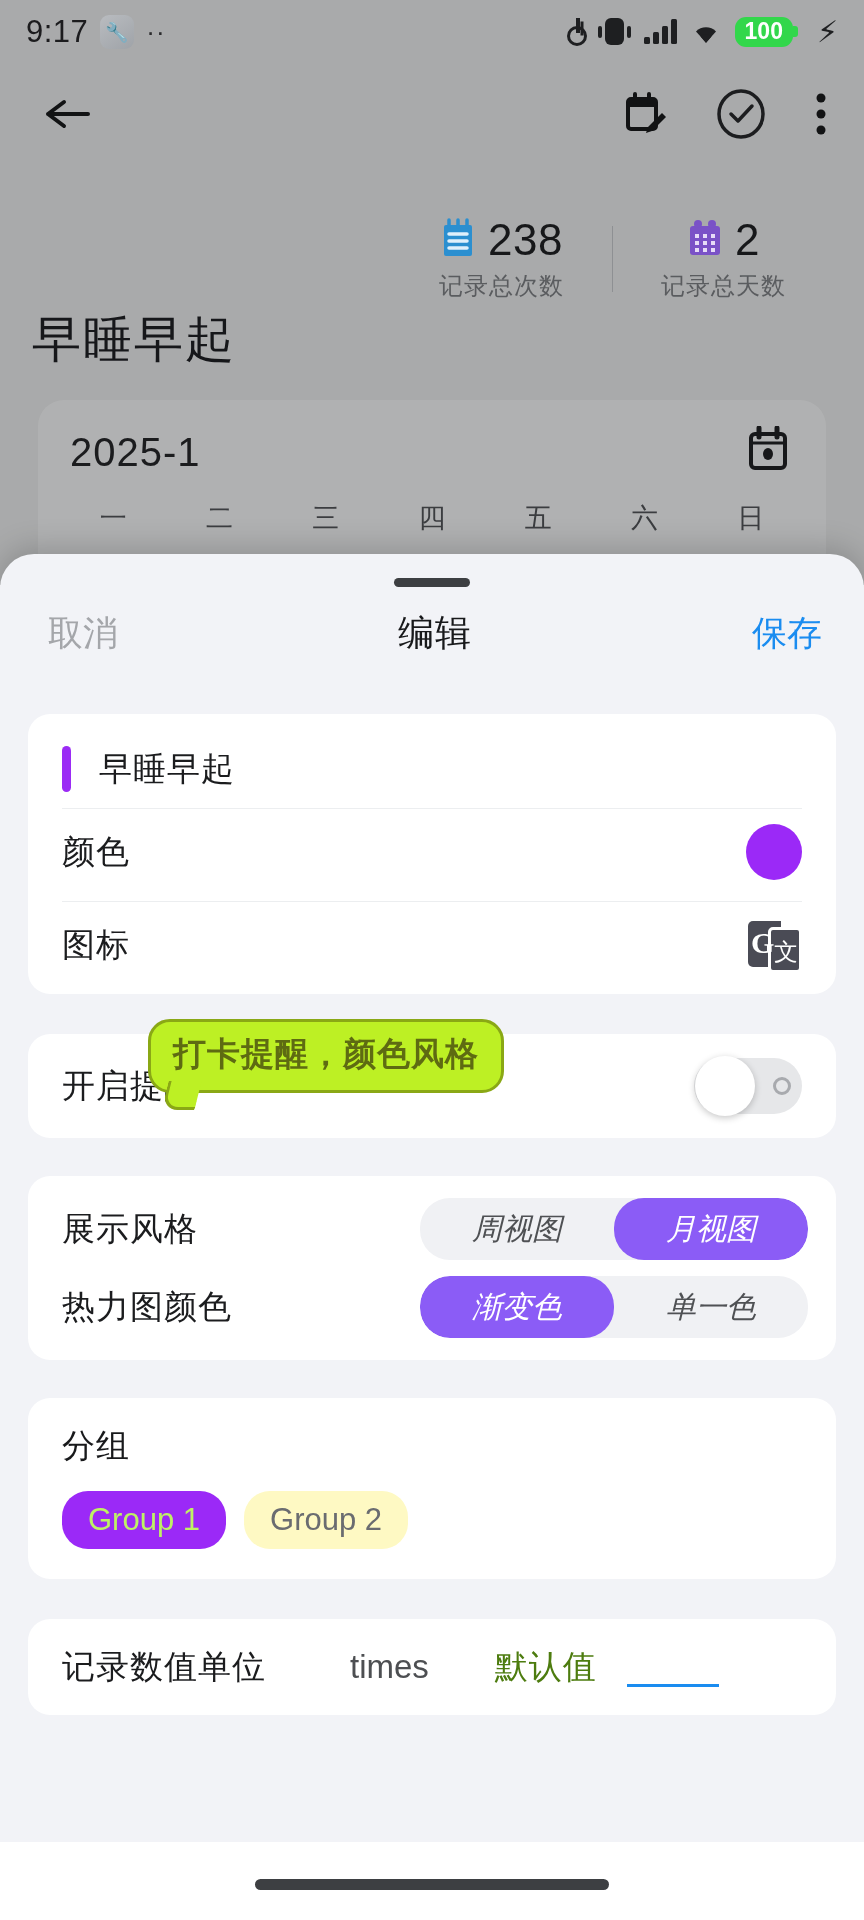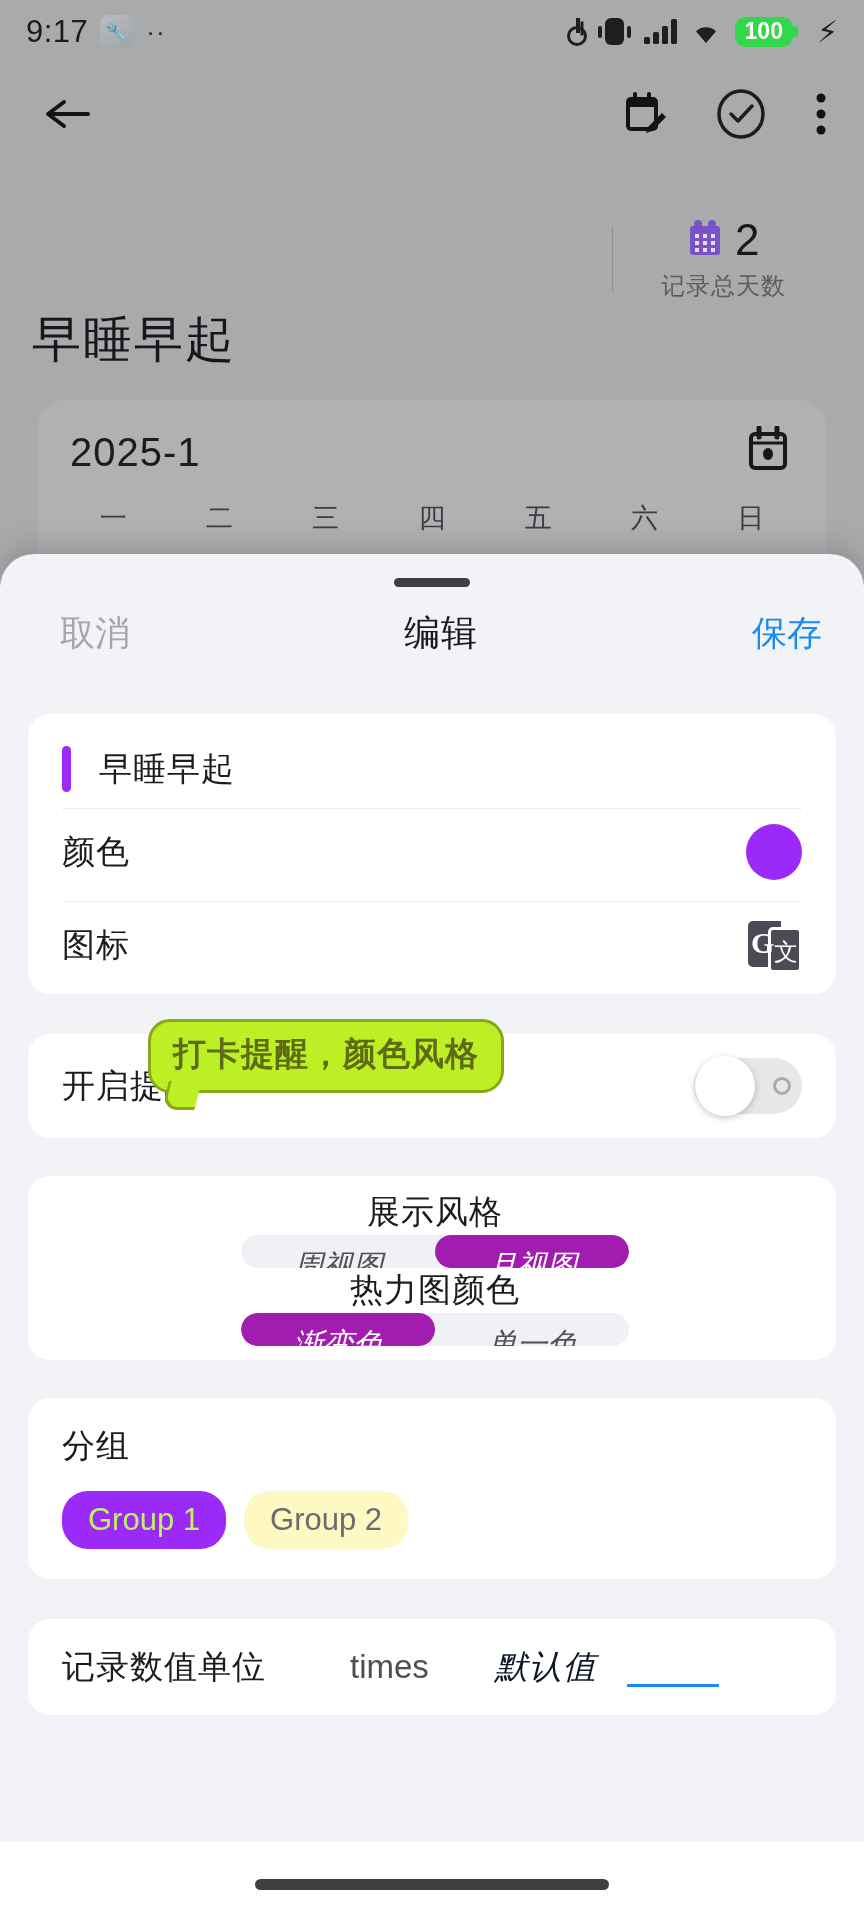--- a/index.html
+++ b/index.html
@@ -107,21 +107,21 @@
     position:absolute; left:0; top:554px; width:864px; height:1366px;
     background:#f2f3f7; border-radius:34px 34px 0 0;
     box-shadow: 0 -6px 30px rgba(0,0,0,0.18);
   }
   .grabber {
     width:76px; height:9px; border-radius:5px; background:#3d3f42;
     margin: 24px auto 0;
   }
   .sheet-head {
     display:flex; align-items:center; justify-content:space-between;
-    padding: 22px 42px 0 60px;
+    padding: 22px 42px 0 48px;
   }
   .sh-cancel { font-size:35px; color:#a4a6aa; }
   .sh-title { font-size:36px; color:#18191b; font-weight:500; letter-spacing:1px;}
   .sh-save { font-size:35px; color:#1a8cf0; }
 
   .card {
     background:#fff; border-radius:22px; margin: 0 28px;
   }
   .row {
     display:flex; align-items:center; justify-content:space-between;
@@ -188,44 +188,44 @@
   .tooltip::after {
     content:""; position:absolute; left:14px; bottom:-20px;
     width:30px; height:26px; background:#bdf024;
     border-left:3px solid #8aa815; border-bottom:3px solid #8aa815;
     border-radius: 0 0 0 16px;
     transform: skewX(-14deg);
   }
 
   
   .card4 { margin-top: 38px; padding: 14px 0; }
-  .seg-row { display:flex; align-items:center; justify-content:space-between; padding: 0 28px 0 34px; height:78px;flex-direction:column; }
+  .seg-row { display:flex; align-items:center; justify-content:space-between; padding: 0 28px 0 34px; height:78px; }
   .seg {
     display:flex; border-radius:30px; overflow:hidden; background:#f0f1f4; width:388px;font-style:italic;
   }
   .seg div {
     flex:1; text-align:center; font-size:30px; line-height:62px; color:#4f5154;
   }
-  .seg div.active { background:#a21caf; color:#fff; border-radius:30px;text-align:center; }
+  .seg div.active { background:#8b5cf6; color:#fff; border-radius:30px;text-align:center; }
 
   
   .card5 { margin-top: 38px; padding: 26px 34px 30px; }
   .grp-title { font-size:33px; color:#18191b; letter-spacing:1px; }
   .chips { display:flex; gap:18px; margin-top:22px; }
   .chip {
     font-size:31px; padding: 11px 26px; border-radius:26px;
     background:#fef9c3; color:#6a6c70;
   }
   .chip.sel { background:#9b29f7; color:#bef264; }
 
   
   .card6 { margin-top: 40px; height:96px; display:flex; align-items:center; padding: 0 34px; }
   .unit-label { font-size:33px; color:#1b1c1e; letter-spacing:1px; }
   .unit-val { font-size:33px; color:#4d4f52; margin-left:84px; }
-  .def-label { font-size:33px; color:#0f172a; margin-left:66px; letter-spacing:1px;font-style:italic;}
+  .def-label { font-size:33px; color:#4d7c0f; margin-left:66px; letter-spacing:1px;}
   .def-input {
     width:92px; height:40px; margin-left:30px;
     border-bottom:3px solid #1a8cf0;
   }
 
   
   .homebar {
     position:absolute; left:50%; transform:translateX(-50%); bottom:30px;
     width:354px; height:11px; border-radius:7px; background:#3d3f42;
   }
@@ -297,20 +297,33 @@
         <svg width="14" height="46" viewBox="0 0 14 46">
           <circle cx="7" cy="7" r="4.5" fill="#121314"></circle>
           <circle cx="7" cy="23" r="4.5" fill="#121314"></circle>
           <circle cx="7" cy="39" r="4.5" fill="#121314"></circle>
         </svg>
       </span>
     </div>
   </div>
 
   <div class="stats">
+    <div class="stat">
+      <div class="stat-top">
+        <span>
+          <svg width="36" height="40" viewBox="0 0 36 40">
+            <rect x="4" y="7" width="28" height="31" rx="2" fill="#2b8fd0"></rect>
+            <path d="M9 2 v7 M18 2 v7 M27 2 v7" stroke="#2b8fd0" stroke-width="3.5" stroke-linecap="round"></path>
+            <path d="M9 16 h18 M9 23 h18 M9 30 h18" stroke="#dff0fb" stroke-width="3.5" stroke-linecap="round"></path>
+          </svg>
+        </span>
+        <span class="stat-num">238</span>
+      </div>
+      <span class="stat-label">记录总次数</span>
+    </div>
     <div class="stat-div"></div>
     <div class="stat">
       <div class="stat-top">
         <span>
           <svg width="36" height="40" viewBox="0 0 36 40">
             <rect x="3" y="8" width="30" height="29" rx="3" fill="#7a52c7"></rect>
             <circle cx="11" cy="6" r="4" fill="#7a52c7"></circle>
             <circle cx="25" cy="6" r="4" fill="#7a52c7"></circle>
             <g fill="#e6dcf7">
               <rect x="8" y="16" width="4" height="4"></rect>

